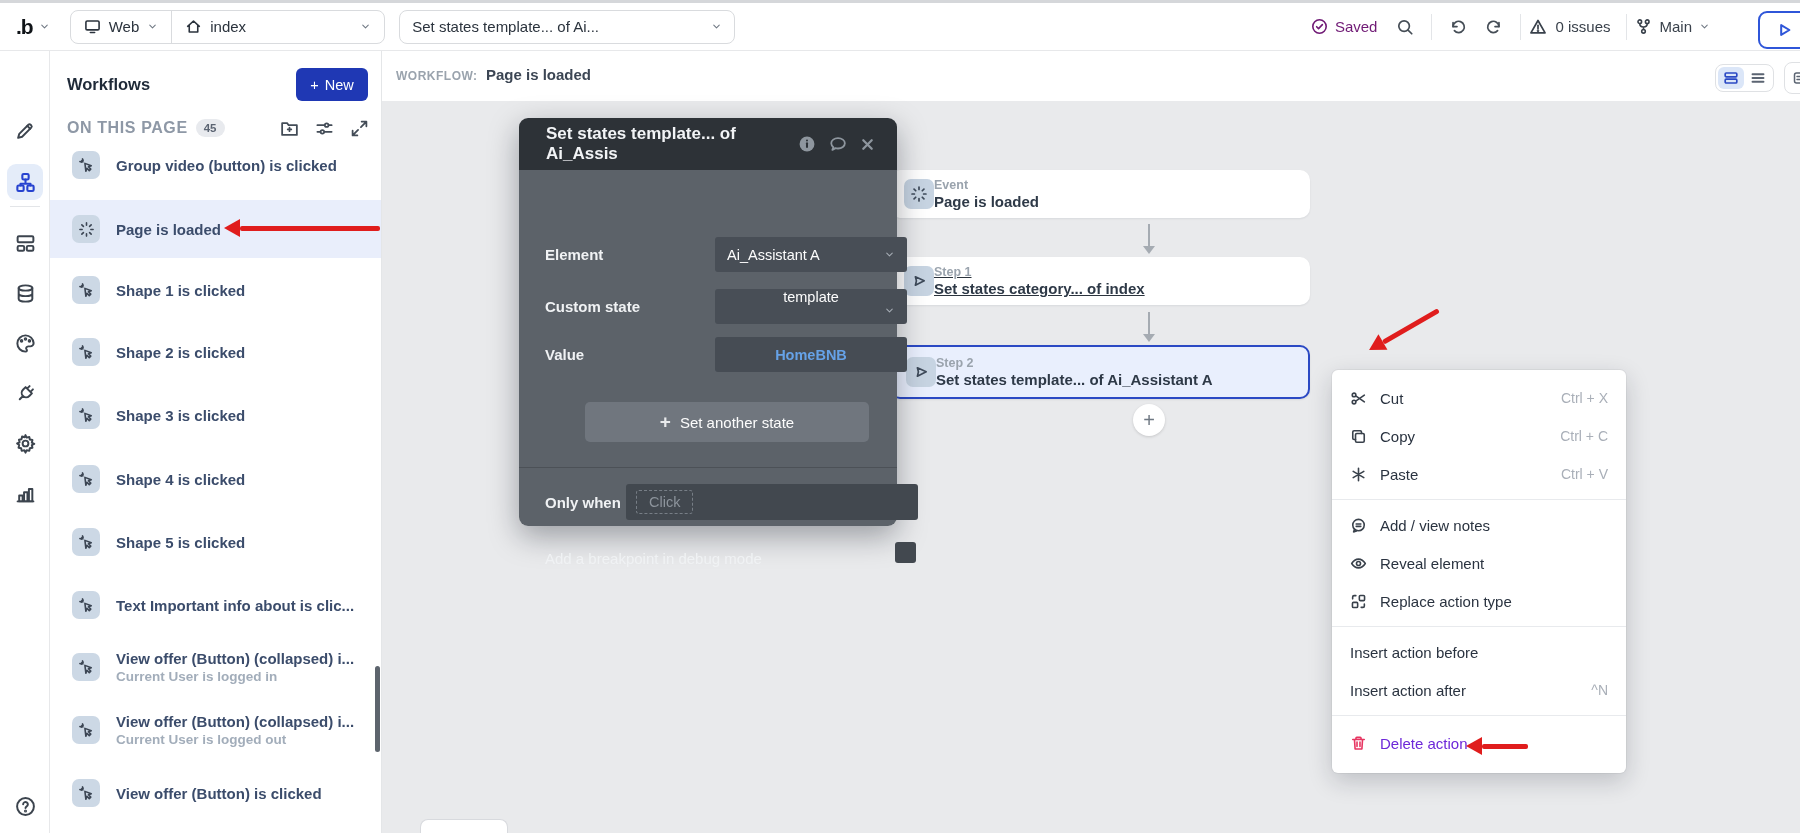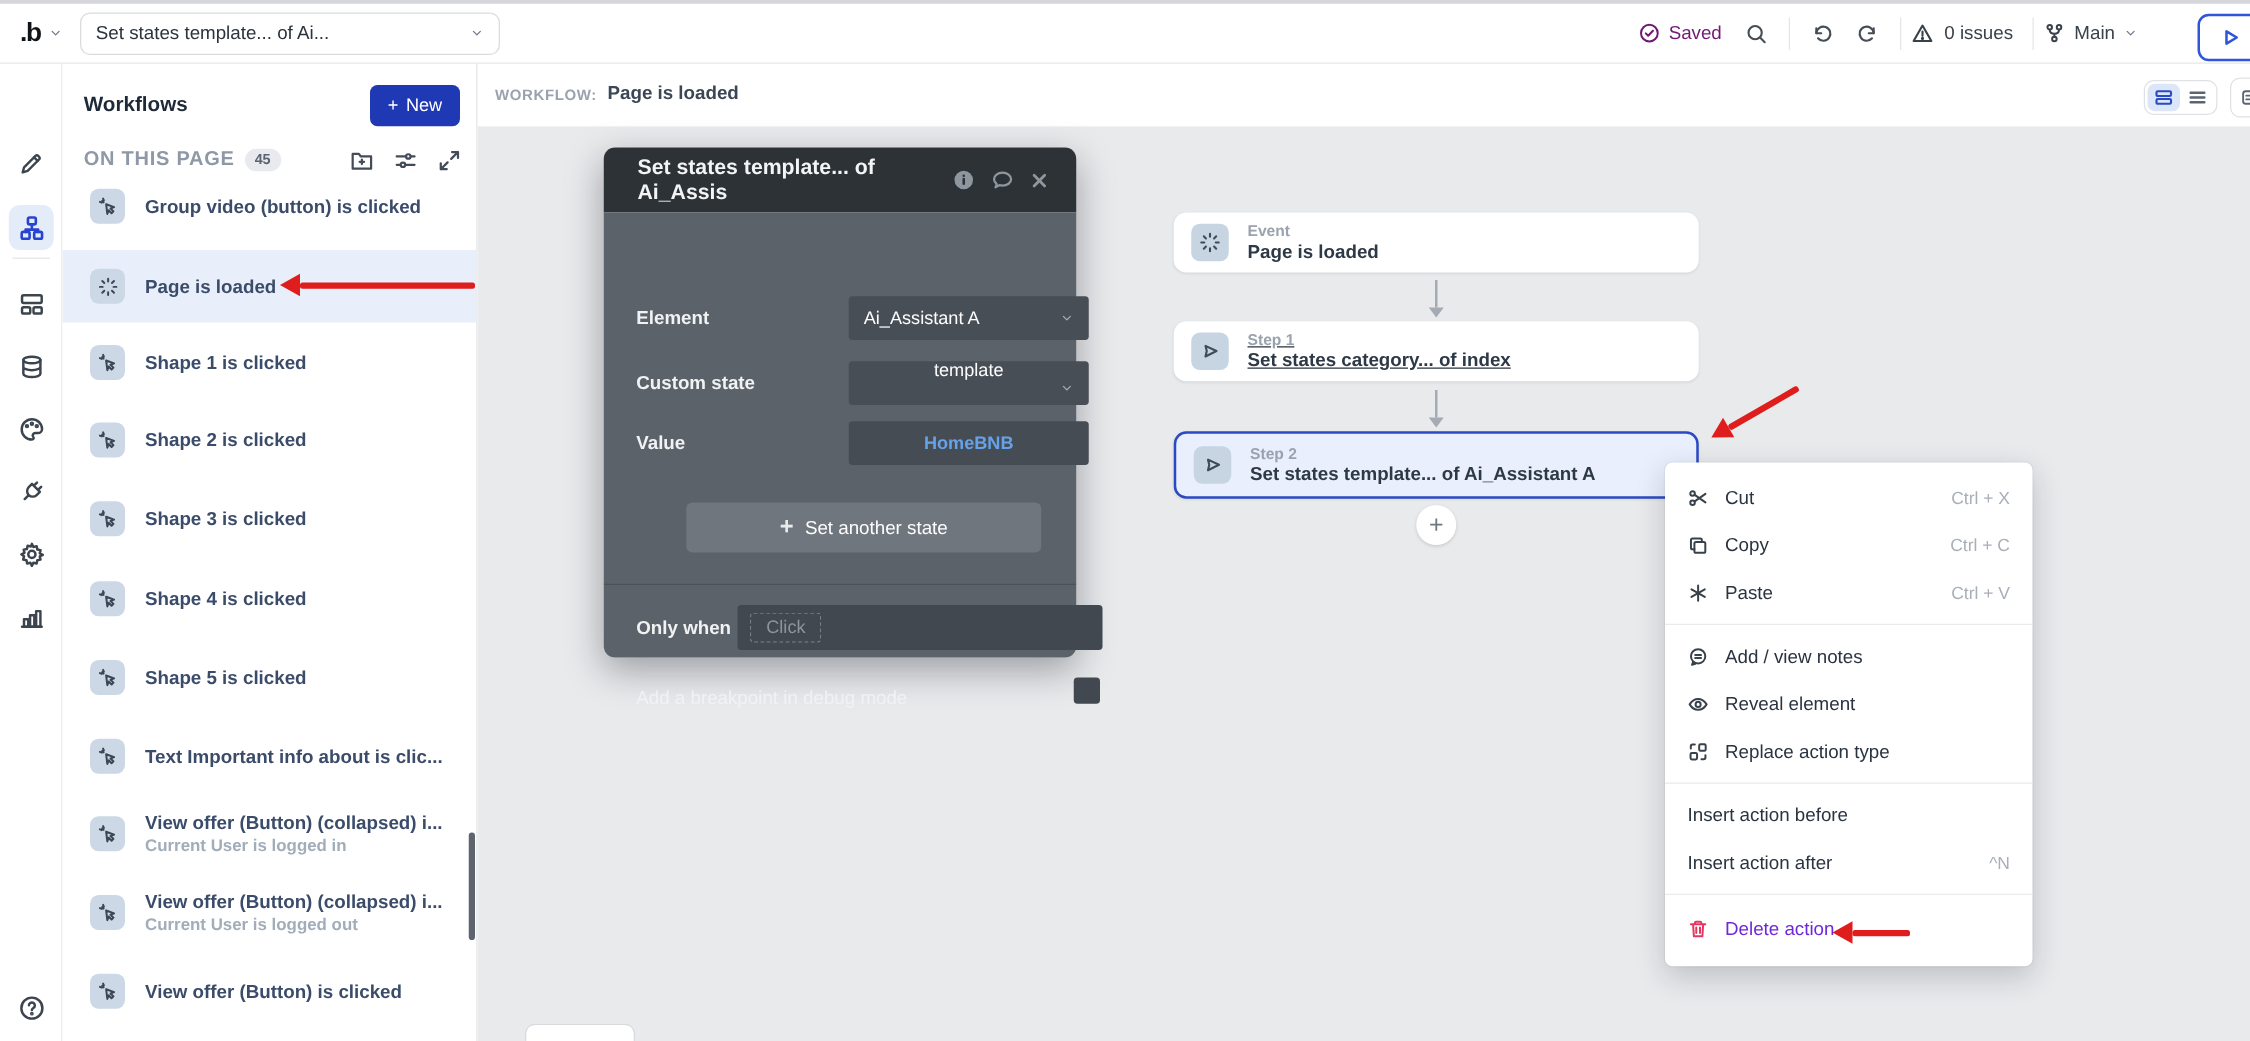--- a/index.html
+++ b/index.html
@@ -55,31 +55,31 @@
   .wf-label { position:absolute; left:14px; top:18px; font-size:12px; font-weight:bold; letter-spacing:.5px; color:#9aa3ad;}
   .wf-name { position:absolute; left:104px; top:15px; font-size:15px; font-weight:bold; color:#3c4654;}
   .viewtoggle { position:absolute; right:26px; top:13px; height:28px; border:1px solid #dfe1e4; border-radius:8px; background:#fff; display:flex; padding:2px; gap:1px;}
   .vseg { width:26px; height:22px; border-radius:6px; display:flex; align-items:center; justify-content:center; color:#5b6472;}
   .vseg.on { background:#dbe6f8; color:#2b49c4; }
   .partialbtn { position:absolute; right:-16px; top:11px; width:32px; height:32px; border:1px solid #dfe1e4; border-radius:8px; background:#fff; display:flex; align-items:center; justify-content:center; color:#5b6472;}
   .canvas { left:382px; top:101px; width:1418px; height:732px; background:#e9eaec; z-index:0;}
   .zoomfrag { left:420px; top:819px; width:88px; height:16px; background:#fff; border:1px solid #d8dade; border-bottom:none; border-radius:8px 8px 0 0; z-index:2;}
 
   
-  .card { position:absolute; left:939px; width:420px; height:48px; background:#fff; border-radius:10px; box-shadow:0 1px 2px rgba(15,23,42,.08); display:flex; align-items:center; padding:0 14px; gap:15px; z-index:2;}
+  .card { position:absolute; left:890px; width:420px; height:48px; background:#fff; border-radius:10px; box-shadow:0 1px 2px rgba(15,23,42,.08); display:flex; align-items:center; padding:0 14px; z-index:2;}
   .card.sel { height:54px; background:#e9effd; border:2px solid #2b49c4; }
   .cicon { width:30px; height:30px; border-radius:7px; background:#c7d4e2; color:#3e4a5a; display:flex; align-items:center; justify-content:center; flex:none;}
   .ckind { font-size:12.5px; color:#9aa3ad; font-weight:bold; }
   .ctitle { font-size:15px; font-weight:bold; color:#2e3947; margin-top:1px; white-space:nowrap;}
   .flowline { position:absolute; left:1148px; width:2px; background:#a5abb2; z-index:1;}
   .flowhead { position:absolute; left:1143px; width:0; height:0; border-left:6px solid transparent; border-right:6px solid transparent; border-top:8px solid #a5abb2; z-index:1;}
   .pluscircle { position:absolute; left:1133px; top:404px; width:32px; height:32px; background:#fff; border-radius:50%; box-shadow:0 1px 3px rgba(0,0,0,.15); color:#6f7883; font-size:20px; display:flex; align-items:center; justify-content:center; z-index:2;}
 
   
-  .modal { left:483px; top:118px; width:378px; height:408px; border-radius:9px; box-shadow:0 10px 30px rgba(10,15,25,.35); z-index:30;}
+  .modal { left:519px; top:118px; width:378px; height:408px; border-radius:9px; box-shadow:0 10px 30px rgba(10,15,25,.35); z-index:30;}
   .m-title { height:52px; background:#2d3237; border-radius:9px 9px 0 0; display:flex; align-items:center; padding:0 22px 0 27px;}
   .m-title-text { color:#f2f4f6; font-size:17px; font-weight:bold; }
   .m-title-icons { margin-left:auto; display:flex; align-items:center; gap:13px; color:#8e969e;}
   .m-body { position:relative; height:356px; background:#5c6269; border-radius:0 0 9px 9px; }
   .m-label { position:absolute; left:26px; color:#f0f2f4; font-size:15px; font-weight:bold; }
   .m-control { position:absolute; left:196px; width:192px; height:35px; background:#484e56; border-radius:3px; display:flex; align-items:center; padding:0 12px; font-size:14.5px; color:#fdfdfd;}
   .m-control .chev { margin-left:auto; color:#a6adb5; }
   .m-link { color:#66a2e8; font-weight:bold; width:100%; text-align:center; }
   .m-addbtn { position:absolute; left:66px; top:232px; width:284px; height:40px; background:#70767e; border:none; border-radius:5px; color:#fdfdfd; font-size:15px; display:flex; align-items:center; justify-content:center; gap:9px;}
   .m-addbtn .plus { font-size:19px; font-weight:bold; color:#e8eaec; }
@@ -106,20 +106,41 @@
 <body>
 
 <div class="abs topstrip"></div>
 
 <div class="abs topbar">
   <div class="logo">
     <span>.b</span>
     <svg class="ic chev" width="11" height="11" viewBox="0 0 16 16">
         <path d="M4 6l4 4 4-4"></path>
       </svg>
+  </div>
+  <div class="tb-group">
+    <div class="tb-seg">
+      <svg class="ic" width="17" height="17" viewBox="0 0 16 16">
+          <rect x="1.8" y="2.8" width="12.4" height="8.4" rx="1.2"></rect>
+          <path d="M6 13.6h4"></path>
+        </svg>
+      <span>Web</span>
+      <svg class="ic chev" width="11" height="11" viewBox="0 0 16 16">
+          <path d="M4 6l4 4 4-4"></path>
+        </svg>
+    </div>
+    <div class="tb-seg page">
+      <svg class="ic" width="17" height="17" viewBox="0 0 16 16">
+          <path d="M2.5 7.8L8 2.8l5.5 5M4 6.8v6.4h8V6.8"></path>
+        </svg>
+      <span>index</span>
+      <svg class="ic chev" width="11" height="11" viewBox="0 0 16 16">
+          <path d="M4 6l4 4 4-4"></path>
+        </svg>
+    </div>
   </div>
   <div class="tb-select">
     <span>Set states template... of Ai...</span>
     <svg class="ic chev" width="11" height="11" viewBox="0 0 16 16">
         <path d="M4 6l4 4 4-4"></path>
       </svg>
   </div>
   <div class="tb-right">
     <div class="saved">
       <svg class="ic" width="17" height="17" viewBox="0 0 16 16">

